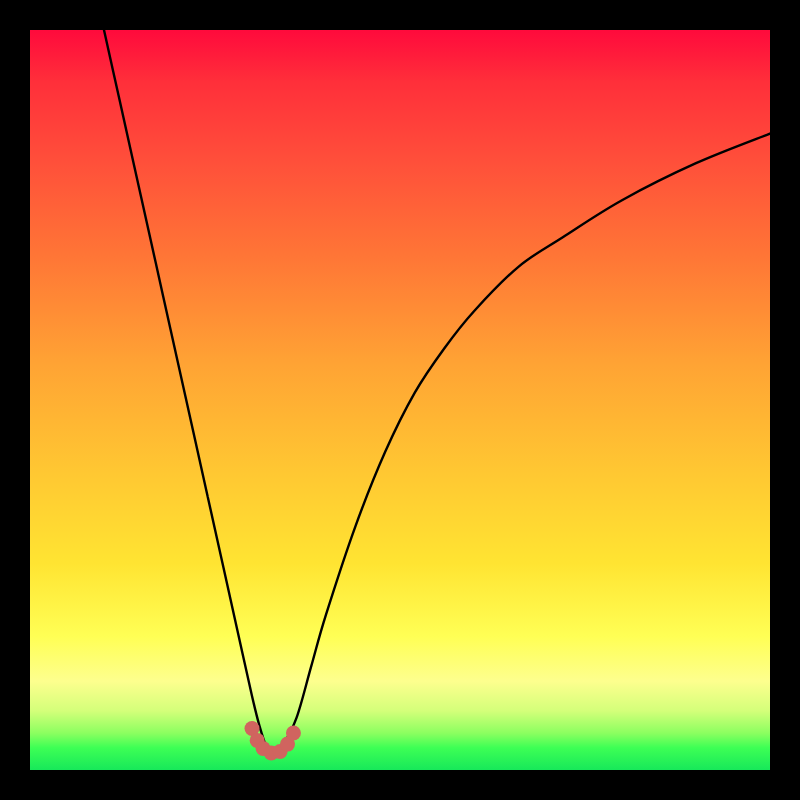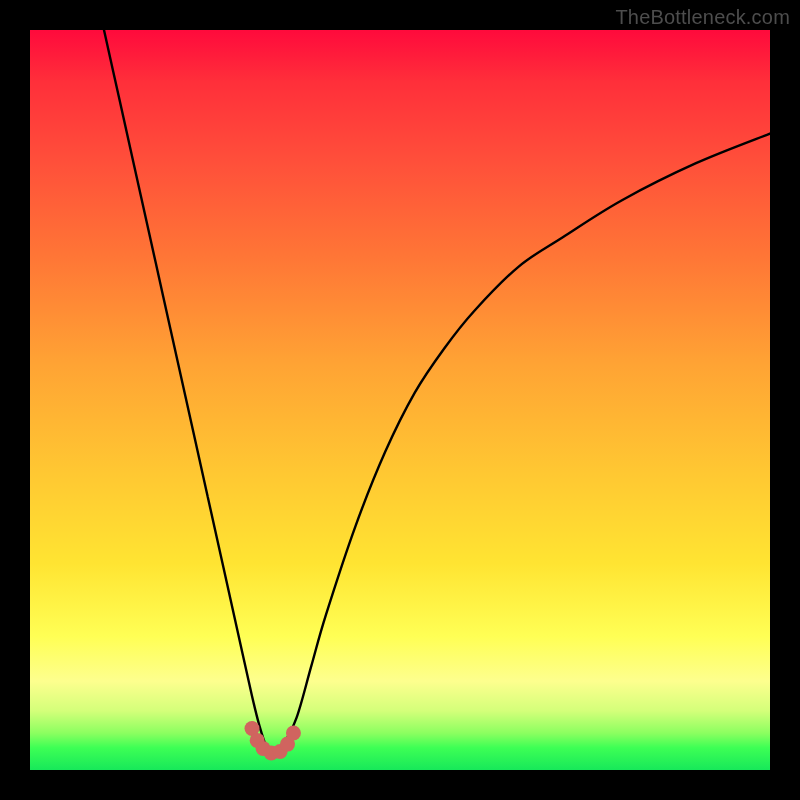--- a/index.html
+++ b/index.html
@@ -57,21 +57,20 @@
     top: 0;
     left: 0;
     width: 740px;
     height: 740px;
   }
 </style>
 </head>
 <body>
 
 <div class="frame">
-  <div class="watermark">TheBottleneck.com</div>
 
   <div class="plot">
     <svg class="curve" viewBox="0 0 740 740" preserveAspectRatio="none">
       <path fill="none" stroke="#000" stroke-width="2.4" stroke-linecap="round" stroke-linejoin="round" d="M 74 0 C 76.46666666666667 11.100000000000003, 83.86666666666666 44.40000000000002, 88.8 66.60000000000002 C 93.73333333333333 88.80000000000003, 98.66666666666667 111.00000000000004, 103.60000000000001 133.20000000000005 C 108.53333333333335 155.40000000000006, 113.46666666666667 177.60000000000008, 118.4 199.80000000000007 C 123.33333333333334 222.00000000000006, 128.26666666666665 244.2, 133.2 266.4 C 138.13333333333333 288.59999999999997, 143.06666666666666 310.79999999999995, 148 332.99999999999994 C 152.93333333333334 355.19999999999993, 157.86666666666667 377.4, 162.8 399.59999999999997 C 167.73333333333335 421.79999999999995, 172.66666666666666 444, 177.6 466.2 C 182.53333333333333 488.4, 187.46666666666667 510.59999999999997, 192.4 532.8 C 197.33333333333334 555, 202.26666666666668 577.1999999999999, 207.20000000000002 599.4 C 212.13333333333335 621.6, 218.3 649.9666666666667, 222 666 C 225.7 682.0333333333333, 226.93333333333334 686.9666666666667, 229.4 695.6 C 231.86666666666667 704.2333333333333, 234.33333333333334 712.8666666666666, 236.8 717.8 C 239.26666666666668 722.7333333333333, 241.73333333333335 725.2, 244.20000000000002 725.2 C 246.66666666666669 725.2, 247.90000000000003 723.9666666666666, 251.60000000000002 717.8 C 255.3 711.6333333333333, 261.46666666666664 701.7666666666667, 266.4 688.2 C 271.3333333333333 674.6333333333334, 276.26666666666665 653.6666666666666, 281.2 636.4 C 286.1333333333333 619.1333333333333, 288.6 608.0333333333333, 296 584.6 C 303.4 561.1666666666667, 315.73333333333335 522.9333333333333, 325.6 495.79999999999995 C 335.4666666666667 468.66666666666663, 345.3333333333333 444, 355.2 421.8 C 365.06666666666666 399.6, 374.93333333333334 379.8666666666666, 384.8 362.59999999999997 C 394.6666666666667 345.3333333333333, 404.53333333333336 331.7666666666667, 414.40000000000003 318.20000000000005 C 424.2666666666667 304.6333333333334, 431.6666666666667 294.76666666666665, 444 281.2 C 456.3333333333333 267.6333333333333, 473.6 249.13333333333327, 488.40000000000003 236.79999999999995 C 503.20000000000005 224.46666666666664, 515.5333333333333 218.30000000000004, 532.8 207.20000000000005 C 550.0666666666666 196.10000000000005, 569.8 182.53333333333327, 592 170.19999999999993 C 614.2 157.8666666666666, 641.3333333333334 144.30000000000004, 666 133.20000000000005 C 690.6666666666666 122.10000000000007, 727.6666666666666 108.53333333333336, 740 103.60000000000002"></path>
       <path fill="none" stroke="#d0645f" stroke-width="7" stroke-linecap="round" stroke-linejoin="round" d="M 222 698.56 C 222.86333333333334 700.5333333333333, 225.33 707.0699999999999, 227.18 710.4 C 229.03 713.73, 230.75666666666666 716.4433333333333, 233.1 718.54 C 235.44333333333333 720.6366666666667, 238.40333333333334 722.4866666666667, 241.24 722.98 C 244.07666666666668 723.4733333333334, 247.40666666666664 722.98, 250.11999999999998 721.5 C 252.83333333333331 720.02, 255.29999999999995 717.1833333333334, 257.52 714.1 C 259.74 711.0166666666667, 262.4533333333334 704.85, 263.44000000000005 703"></path>
       <g>
           <circle cx="222" cy="698.56" r="7.5" fill="#d0645f"></circle>
           <circle cx="227.18" cy="710.4" r="7.5" fill="#d0645f"></circle>
           <circle cx="233.1" cy="718.54" r="7.5" fill="#d0645f"></circle>
           <circle cx="241.24" cy="722.98" r="7.5" fill="#d0645f"></circle>

